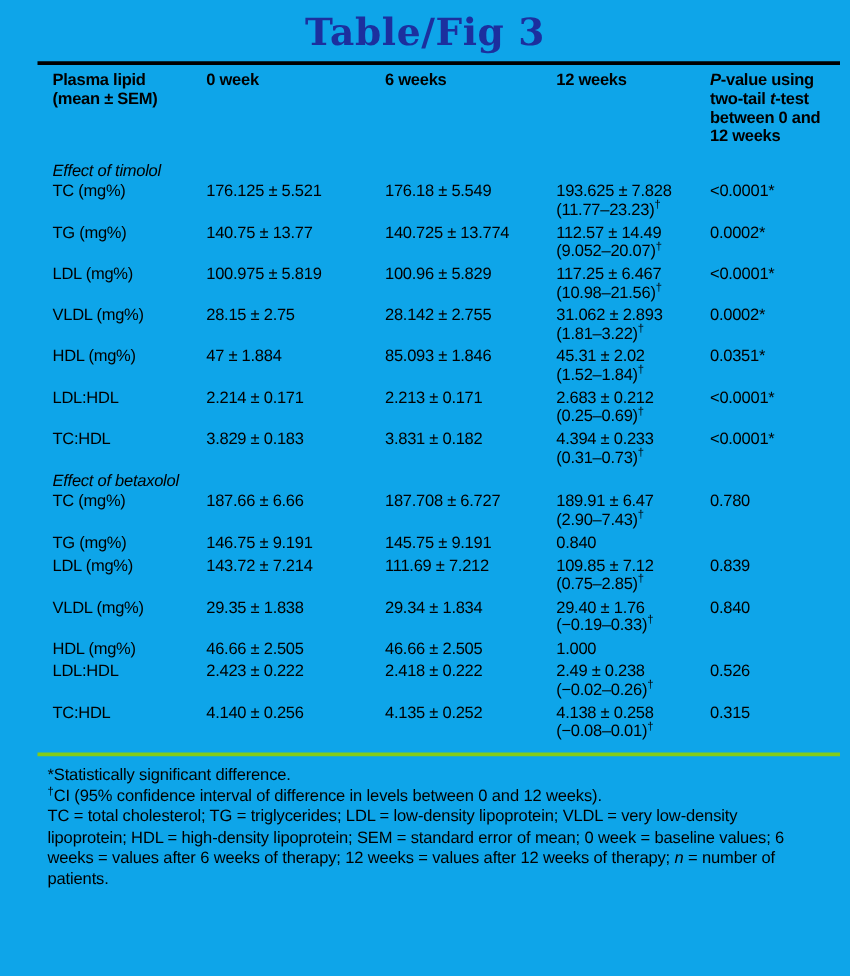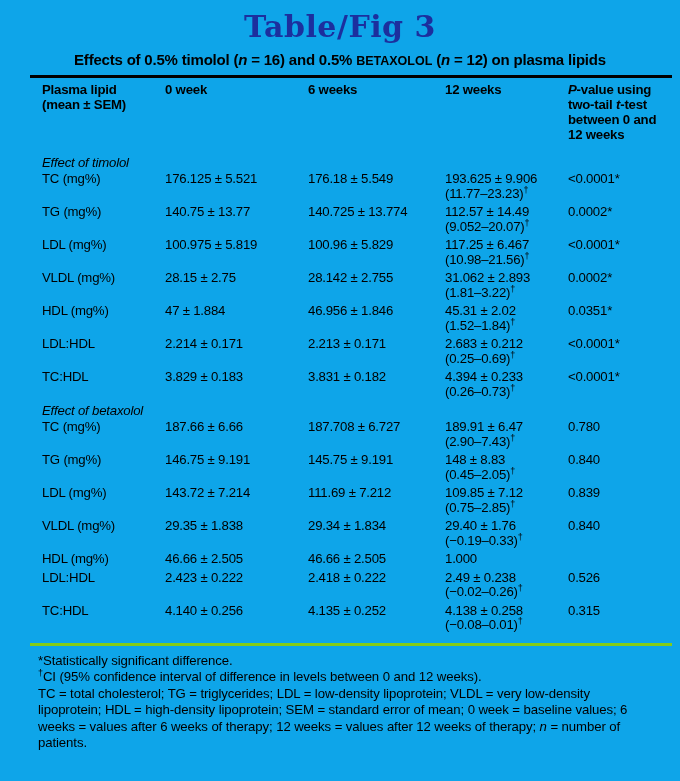--- a/index.html
+++ b/index.html
@@ -45,21 +45,20 @@
   }
   i{font-style:italic;}
 </style>
 </head>
 <body>
 
 <div class="page">
 
   <h1 class="title" style="color: rgb(28, 47, 158);">Table/Fig 3</h1>
 
-  <div class="subtitle"><span>Effects of 0.5% timolol (</span><i>n</i><span> = 16) and 0.5% </span><span class="sc">BETAXOLOL</span><span> (</span><i>n</i><span> = 12) on plasma lipids</span></div>
 
   <div class="tbl">
 
     <div class="grid thead">
       <div class="cell">
         <div>Plasma lipid</div>
         <div>(mean ± SEM)</div>
       </div>
       <div class="cell">0 week</div>
       <div class="cell">6 weeks</div>
@@ -67,21 +66,21 @@
       <div class="cell"><i>P</i><span>-value using two-tail </span><i>t</i><span>-test between 0 and 12 weeks</span></div>
     </div>
 
     <div id="table-body">
         <div class="section-label">Effect of timolol</div>
         <div class="grid trow">
     <div class="cell">TC (mg%)</div>
     <div class="cell">176.125 ± 5.521</div>
     <div class="cell">176.18 ± 5.549</div>
     <div class="cell">
-      <div>193.625 ± 9.906</div>
+      <div>193.625 ± 7.828</div>
       <div><span>(11.77–23.23)</span><sup class="dag">†</sup></div>
     </div>
     <div class="cell">&lt;0.0001*</div>
   </div>
         <div class="grid trow">
     <div class="cell">TG (mg%)</div>
     <div class="cell">140.75 ± 13.77</div>
     <div class="cell">140.725 ± 13.774</div>
     <div class="cell">
       <div>112.57 ± 14.49</div>
@@ -105,21 +104,21 @@
     <div class="cell">28.142 ± 2.755</div>
     <div class="cell">
       <div>31.062 ± 2.893</div>
       <div><span>(1.81–3.22)</span><sup class="dag">†</sup></div>
     </div>
     <div class="cell">0.0002*</div>
   </div>
         <div class="grid trow">
     <div class="cell">HDL (mg%)</div>
     <div class="cell">47 ± 1.884</div>
-    <div class="cell">46.956 ± 1.846</div>
+    <div class="cell">85.093 ± 1.846</div>
     <div class="cell">
       <div>45.31 ± 2.02</div>
       <div><span>(1.52–1.84)</span><sup class="dag">†</sup></div>
     </div>
     <div class="cell">0.0351*</div>
   </div>
         <div class="grid trow">
     <div class="cell">LDL:HDL</div>
     <div class="cell">2.214 ± 0.171</div>
     <div class="cell">2.213 ± 0.171</div>
@@ -128,43 +127,39 @@
       <div><span>(0.25–0.69)</span><sup class="dag">†</sup></div>
     </div>
     <div class="cell">&lt;0.0001*</div>
   </div>
         <div class="grid trow">
     <div class="cell">TC:HDL</div>
     <div class="cell">3.829 ± 0.183</div>
     <div class="cell">3.831 ± 0.182</div>
     <div class="cell">
       <div>4.394 ± 0.233</div>
-      <div><span>(0.26–0.73)</span><sup class="dag">†</sup></div>
+      <div><span>(0.31–0.73)</span><sup class="dag">†</sup></div>
     </div>
     <div class="cell">&lt;0.0001*</div>
   </div>
         <div class="section-label">Effect of betaxolol</div>
         <div class="grid trow">
     <div class="cell">TC (mg%)</div>
     <div class="cell">187.66 ± 6.66</div>
     <div class="cell">187.708 ± 6.727</div>
     <div class="cell">
       <div>189.91 ± 6.47</div>
       <div><span>(2.90–7.43)</span><sup class="dag">†</sup></div>
     </div>
     <div class="cell">0.780</div>
   </div>
         <div class="grid trow">
     <div class="cell">TG (mg%)</div>
     <div class="cell">146.75 ± 9.191</div>
     <div class="cell">145.75 ± 9.191</div>
-    <div class="cell">
-      <div>148 ± 8.83</div>
-      <div><span>(0.45–2.05)</span><sup class="dag">†</sup></div>
-    </div>
     <div class="cell">0.840</div>
   </div>
         <div class="grid trow">
     <div class="cell">LDL (mg%)</div>
     <div class="cell">143.72 ± 7.214</div>
     <div class="cell">111.69 ± 7.212</div>
     <div class="cell">
       <div>109.85 ± 7.12</div>
       <div><span>(0.75–2.85)</span><sup class="dag">†</sup></div>
     </div>

